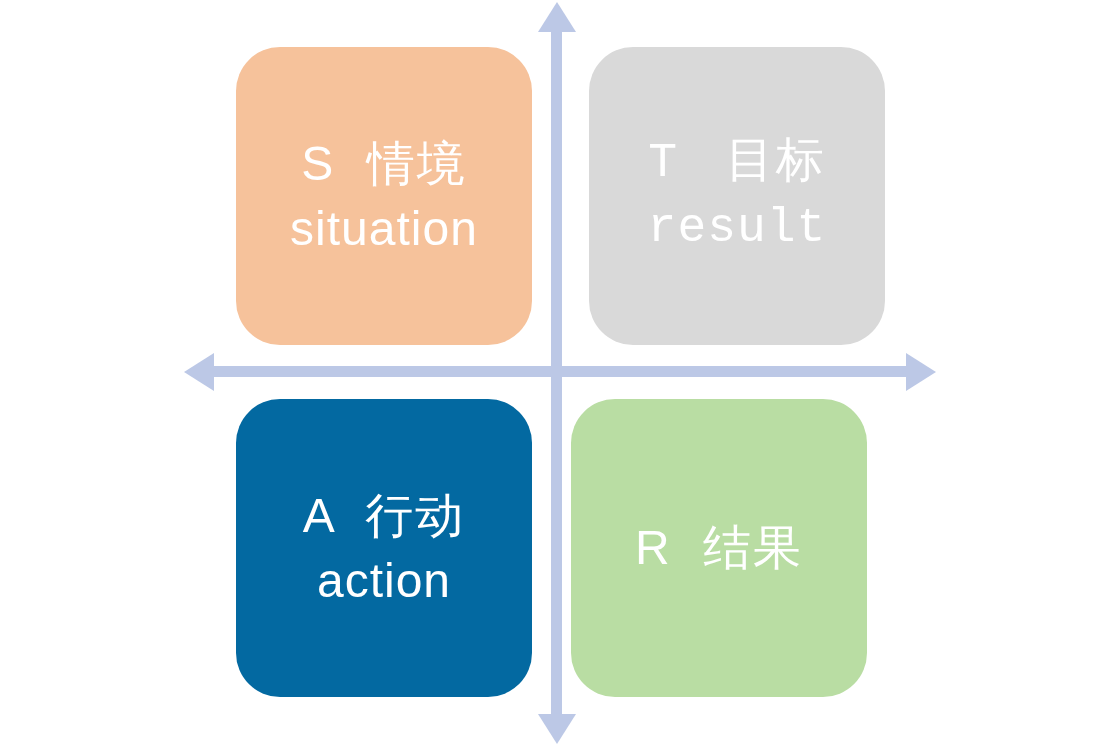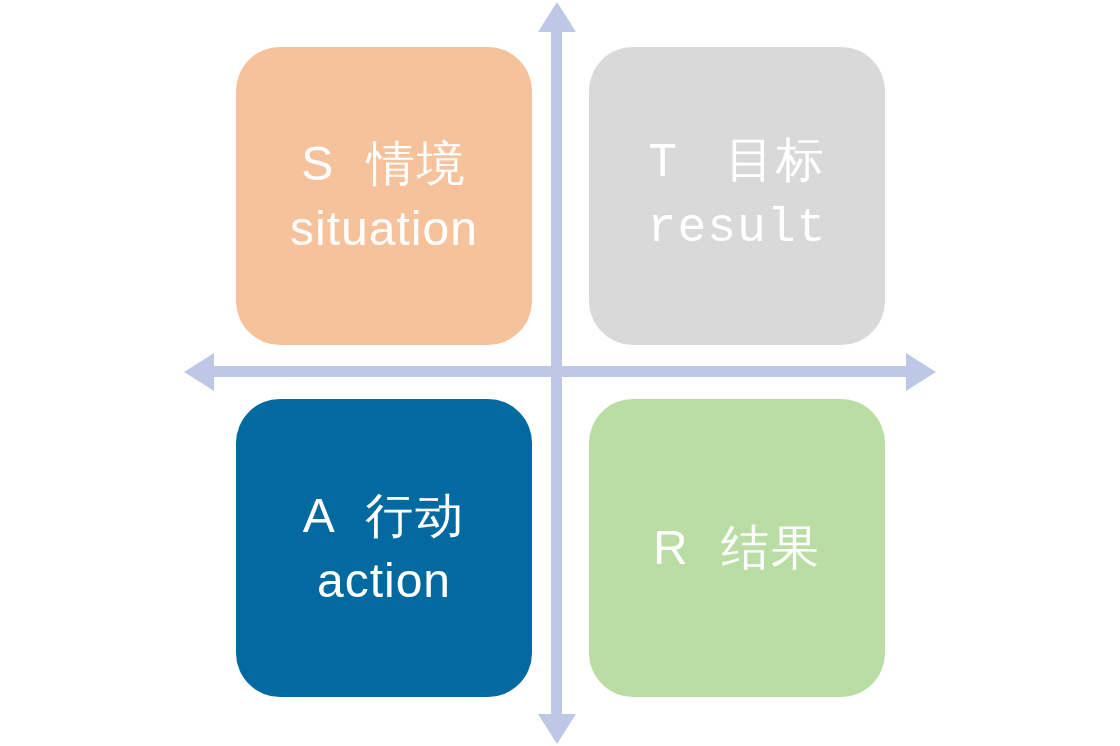--- a/index.html
+++ b/index.html
@@ -77,21 +77,21 @@
     display: flex;
     flex-direction: column;
     align-items: center;
     justify-content: center;
     gap: 10px;
     color: #ffffff;
   }
   .box.tl { left: 236px; top: 47px; }
   .box.tr { left: 589px; top: 47px; }
   .box.bl { left: 236px; top: 399px; }
-  .box.br { left: 589px; top: 399px; }
+  .box.br { left: 571px; top: 399px; }
   .box .line1 {
     font-size: 48px;
     font-weight: 300;
     letter-spacing: 2px;
     word-spacing: 16px;
     line-height: 1.15;
     white-space: nowrap;
   }
   .box .line2 {
     font-size: 48px;

